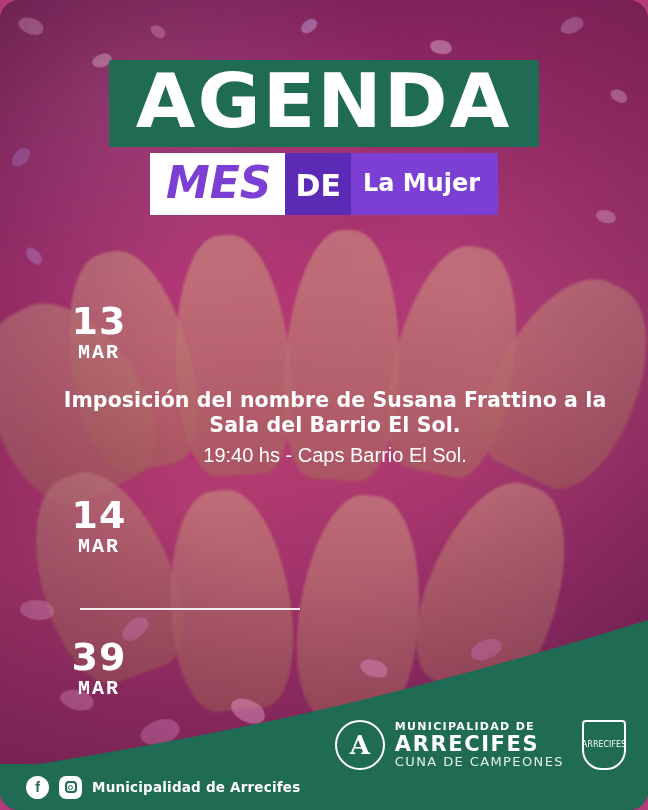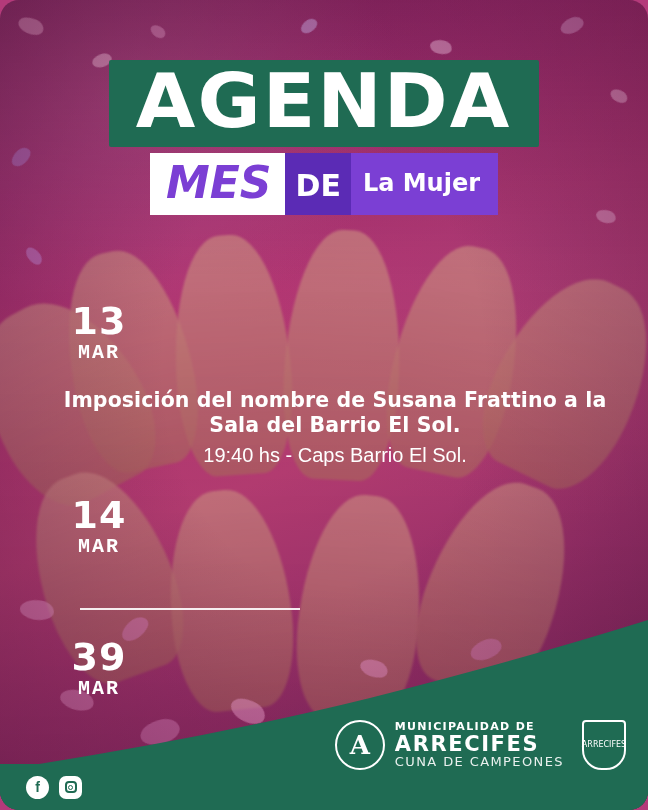--- a/index.html
+++ b/index.html
@@ -338,16 +338,17 @@
       <div class="logo-mid">ARRECIFES</div>
       <div class="logo-bot">CUNA DE CAMPEONES</div>
     </div>
     <div class="crest">ARRECIFES</div>
   </div>
 
   <div class="bottom">
     <div class="social">
       <span class="soc-icon">f</span>
       <span class="soc-icon soc-ig"></span>
+      <span class="handle">Municipalidad de Arrecifes</span>
     </div>
   </div>
 
 </div>
 
 </body></html>

